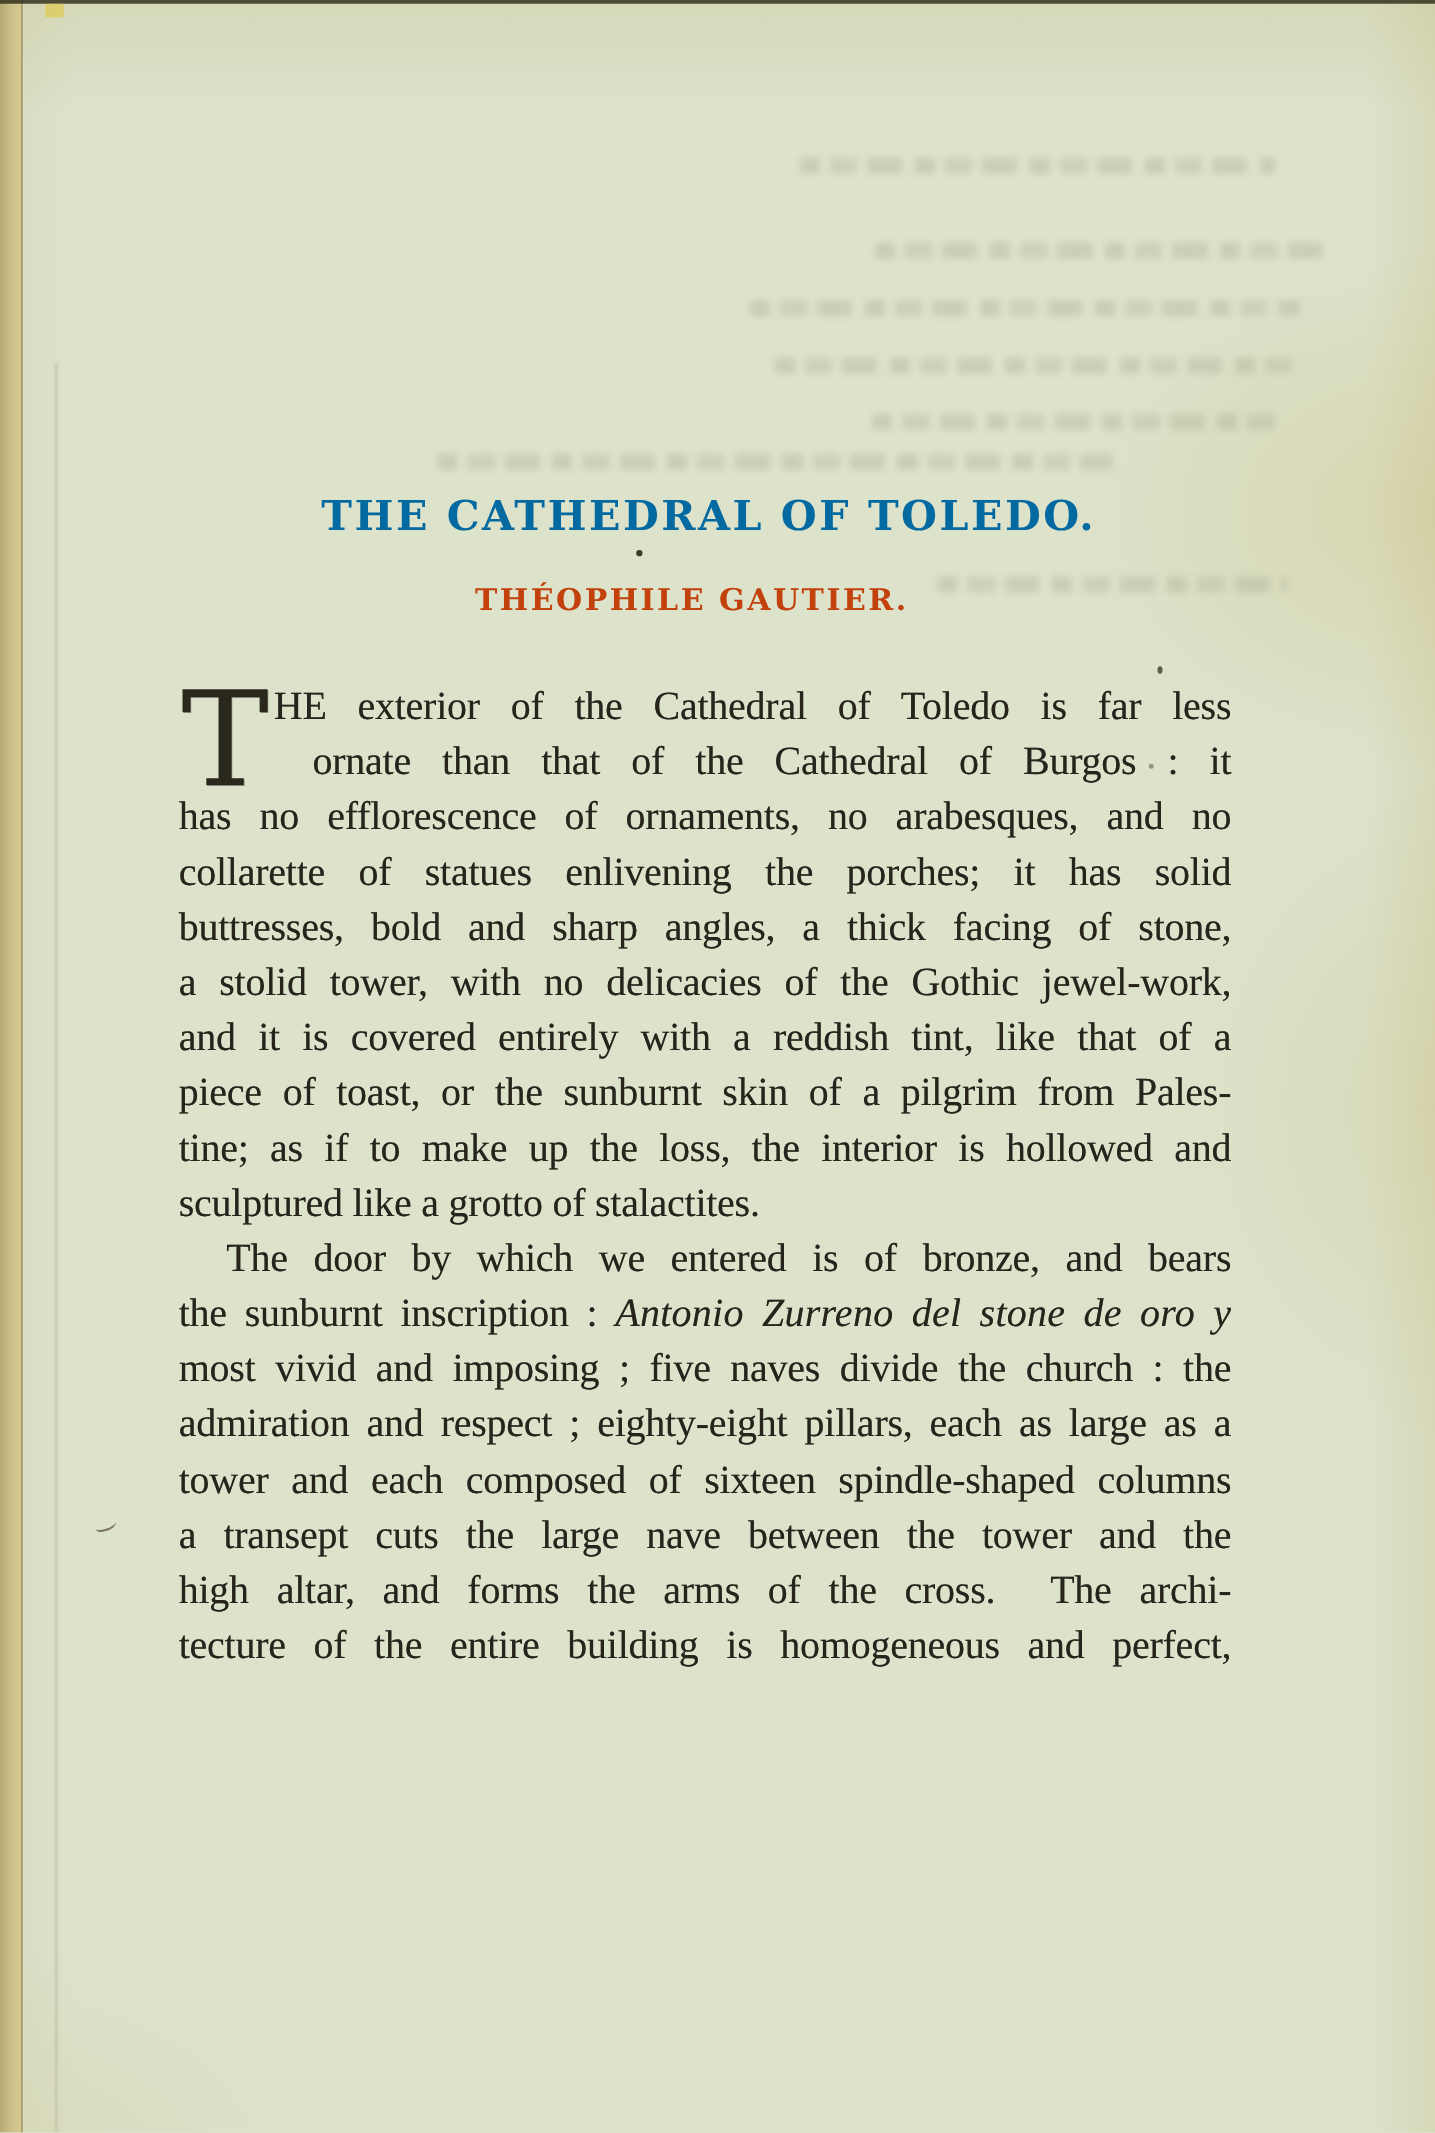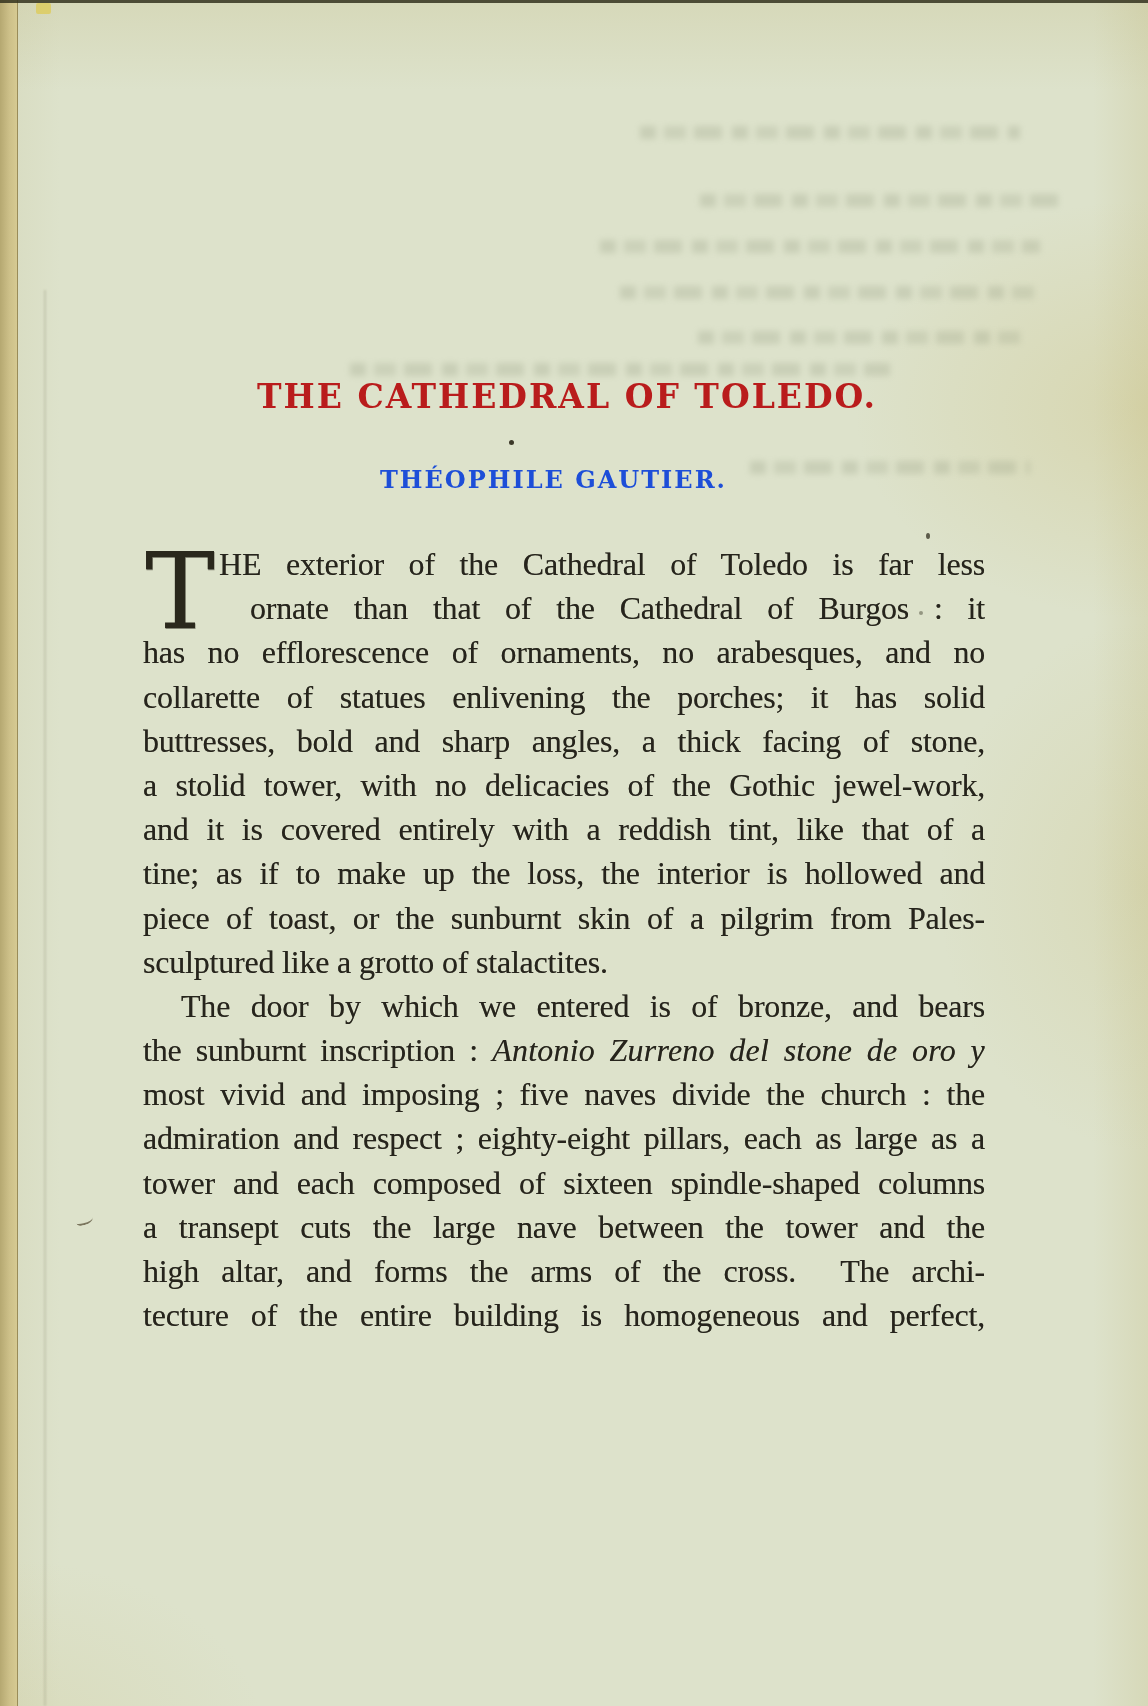--- a/index.html
+++ b/index.html
@@ -43,30 +43,30 @@
   .ghost-line {
     position:absolute; height:13px;
     background:repeating-linear-gradient(90deg,
       rgba(139,148,120,0.9) 0 16px, rgba(139,148,120,0) 16px 24px,
       rgba(139,148,120,0.75) 24px 46px, rgba(139,148,120,0) 46px 54px,
       rgba(139,148,120,0.85) 54px 82px, rgba(139,148,120,0) 82px 92px);
     filter:blur(3px); opacity:.28; pointer-events:none;
   }
   
   .title {
-    position:absolute; left:257px; top:380px;
+    position:absolute; left:257px; top:396px;
     font-family:"DejaVu Serif", serif;
     font-weight:bold; font-size:33px; letter-spacing:2px;
-    color:#b91c1c; white-space:nowrap; line-height:1;
+    color:#0369a1; white-space:nowrap; line-height:1;
   }
   .author {
     position:absolute; left:380px; top:468px;
     font-family:"DejaVu Serif", serif;
     font-weight:bold; font-size:24px; letter-spacing:2px;
-    color:#1d4ed8; white-space:nowrap; line-height:1;text-align:right;
+    color:#c2410c; white-space:nowrap; line-height:1;text-align:right;
   }
   
   .body-text {
     position:absolute; left:143px; top:542px; width:842px;
     font-size:32px; line-height:44.2px; letter-spacing:-0.2px;
     color:#26241c;
     text-shadow:0 0 0.5px rgba(40,38,28,0.55);
   }
   .text-line {
     text-align:justify; text-align-last:justify;
@@ -118,22 +118,22 @@
 <div class="dropcap">T</div>
 
 <div class="body-text" id="body-text">
     <div class="text-line dc-line-1"><span>HE exterior of the Cathedral of Toledo is far less</span></div>
     <div class="text-line dc-line-2"><span>ornate than that of the Cathedral of Burgos : it</span></div>
     <div class="text-line"><span>has no efflorescence of ornaments, no arabesques, and no</span></div>
     <div class="text-line"><span>collarette of statues enlivening the porches; it has solid</span></div>
     <div class="text-line"><span>buttresses, bold and sharp angles, a thick facing of stone,</span></div>
     <div class="text-line"><span>a stolid tower, with no delicacies of the Gothic jewel-work,</span></div>
     <div class="text-line"><span>and it is covered entirely with a reddish tint, like that of a</span></div>
+    <div class="text-line"><span>piece of toast, or the sunburnt skin of a pilgrim from Pales-</span></div>
     <div class="text-line"><span>tine; as if to make up the loss, the interior is hollowed and</span></div>
-    <div class="text-line"><span>piece of toast, or the sunburnt skin of a pilgrim from Pales-</span></div>
     <div class="text-line no-justify"><span>sculptured like a grotto of stalactites.</span></div>
     <div class="text-line indent"><span>The door by which we entered is of bronze, and bears</span></div>
     <div class="text-line"><span>the sunburnt inscription : </span><span class="it">Antonio Zurreno del stone de oro y</span></div>
     <div class="text-line"><span>most vivid and imposing ; five naves divide the church : the</span></div>
     <div class="text-line"><span>admiration and respect ; eighty-eight pillars, each as large as a</span></div>
     <div class="text-line"><span>tower and each composed of sixteen spindle-shaped columns</span></div>
     <div class="text-line"><span>a transept cuts the large nave between the tower and the</span></div>
     <div class="text-line"><span>high altar, and forms the arms of the cross.  The archi-</span></div>
     <div class="text-line"><span>tecture of the entire building is homogeneous and perfect,</span></div>
   </div>

